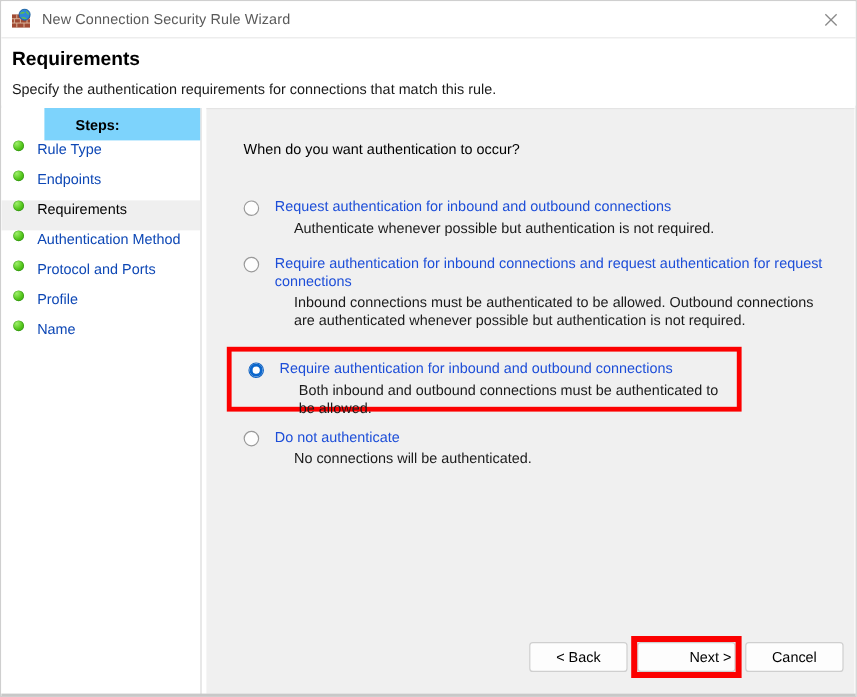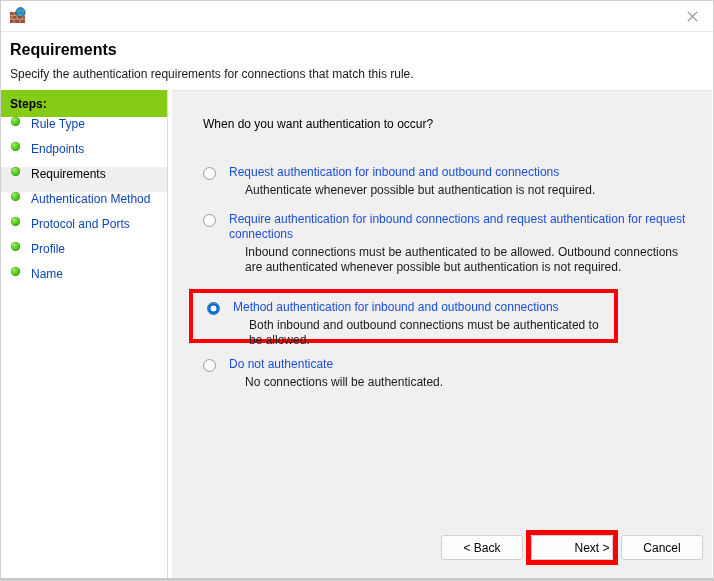--- a/index.html
+++ b/index.html
@@ -98,22 +98,23 @@
     bottom: 0;
     background: #ffffff;
     border-right: 1px solid #dadada;
     box-sizing: border-box;
     overflow: hidden;
   }
   #steps-label {
     font-size: 12px;
     font-weight: bold;
     color: #000000;
-    padding: 7px 0 6px 9px;
-    background: #84cc16;
+    padding: 7px 0 6px 26px;
+    background: #7dd3fc;
+    margin-left: 36px;
   }
   .step-item {
     display: flex;
     height: 25px;
     padding-left: 10px;
     box-sizing: border-box;
     cursor: default;
   }
   .step-item.current { background: #efefef; }
   .step-bullet {
@@ -300,20 +301,21 @@
             <line x1="11" y1="12.2" x2="11" y2="16"></line>
           </g>
           <circle cx="11.5" cy="5.2" r="4.6" fill="#2f87d8"></circle>
           <path d="M7.2 4.3 Q9.5 2.2 12 3.2 Q10.4 4.6 9 4.5 Z" fill="#5fbf4b"></path>
           <path d="M12.6 2.0 Q15 3.2 15.6 5.6 Q13.8 5.0 12.9 3.6 Z" fill="#5fbf4b"></path>
           <path d="M8.6 7.4 Q10.6 9.6 13.4 8.6 Q11.6 7.0 10 7.2 Z" fill="#5fbf4b"></path>
           <circle cx="11.5" cy="5.2" r="4.6" fill="none" stroke="#1b5f9e" stroke-width="0.8"></circle>
         </g>
       </svg>
     </div>
+    <span id="titlebar-text">New Connection Security Rule Wizard</span>
     <div id="close-button">
       <svg width="11" height="11" viewBox="0 0 11 11">
         <line x1="0.8" y1="0.8" x2="10.2" y2="10.2" stroke="#8a8a8a" stroke-width="1.1"></line>
         <line x1="10.2" y1="0.8" x2="0.8" y2="10.2" stroke="#8a8a8a" stroke-width="1.1"></line>
       </svg>
     </div>
   </div>
 
   <div id="header">
     <div id="page-title">Requirements</div>
@@ -383,21 +385,21 @@
         <span class="radio"></span>
         <span class="opt-title">Do not authenticate</span>
         <span class="opt-desc">No connections will be authenticated.</span>
       </div>
 
     </div>
 
     <div id="option-3-wrap">
       <div class="option">
         <span class="radio checked"></span>
-        <span class="opt-title">Method authentication for inbound and outbound connections</span>
+        <span class="opt-title">Require authentication for inbound and outbound connections</span>
         <span class="opt-desc">Both inbound and outbound connections must be authenticated to be allowed.</span>
       </div>
     </div>
 
     <div id="footer">
       <div class="btn" id="btn-back">&lt; Back</div>
       <div class="btn" id="btn-next">Next &gt;</div>
       <div class="btn" id="btn-cancel">Cancel</div>
       <div id="next-highlight"></div>
     </div>

